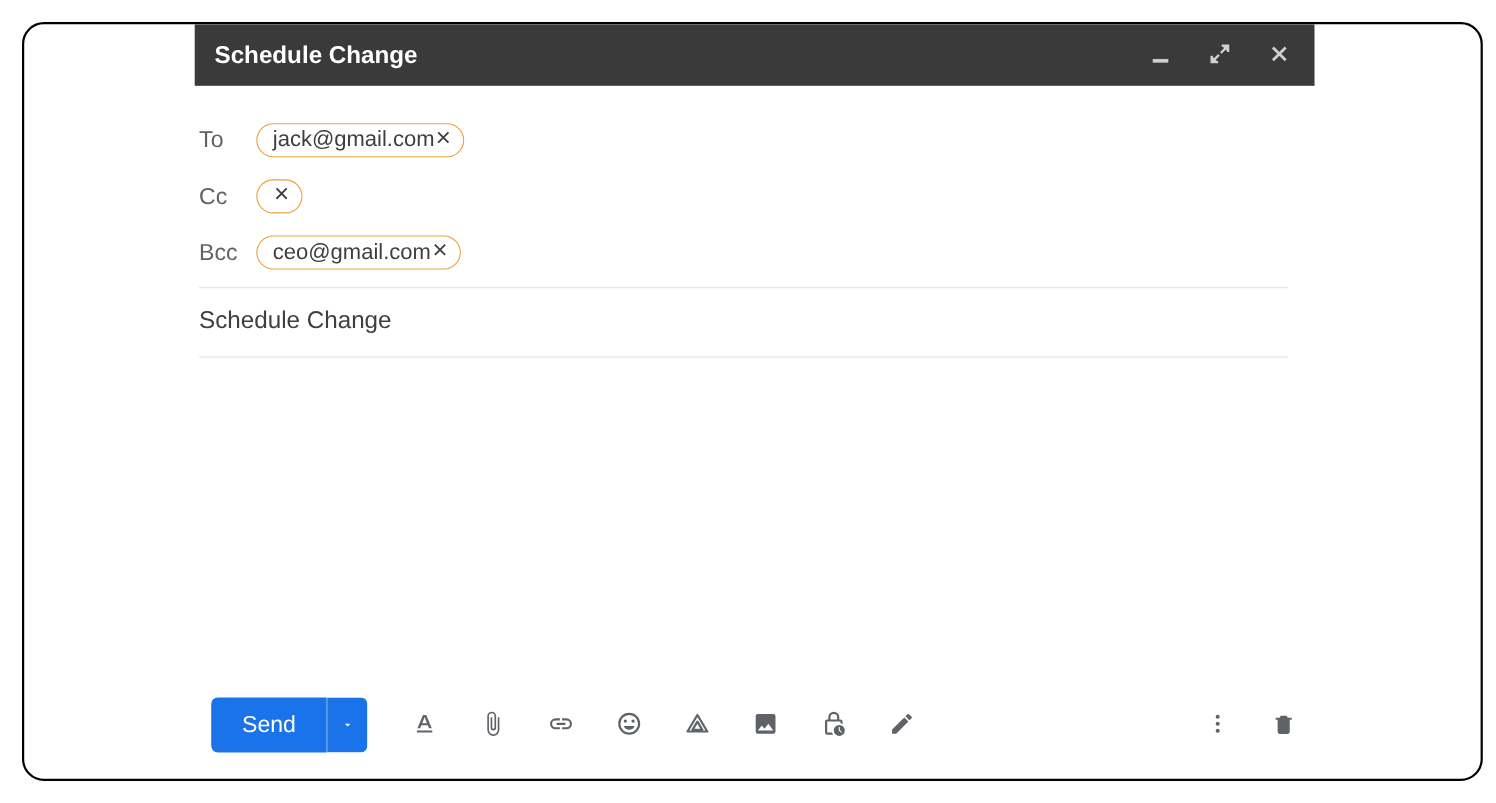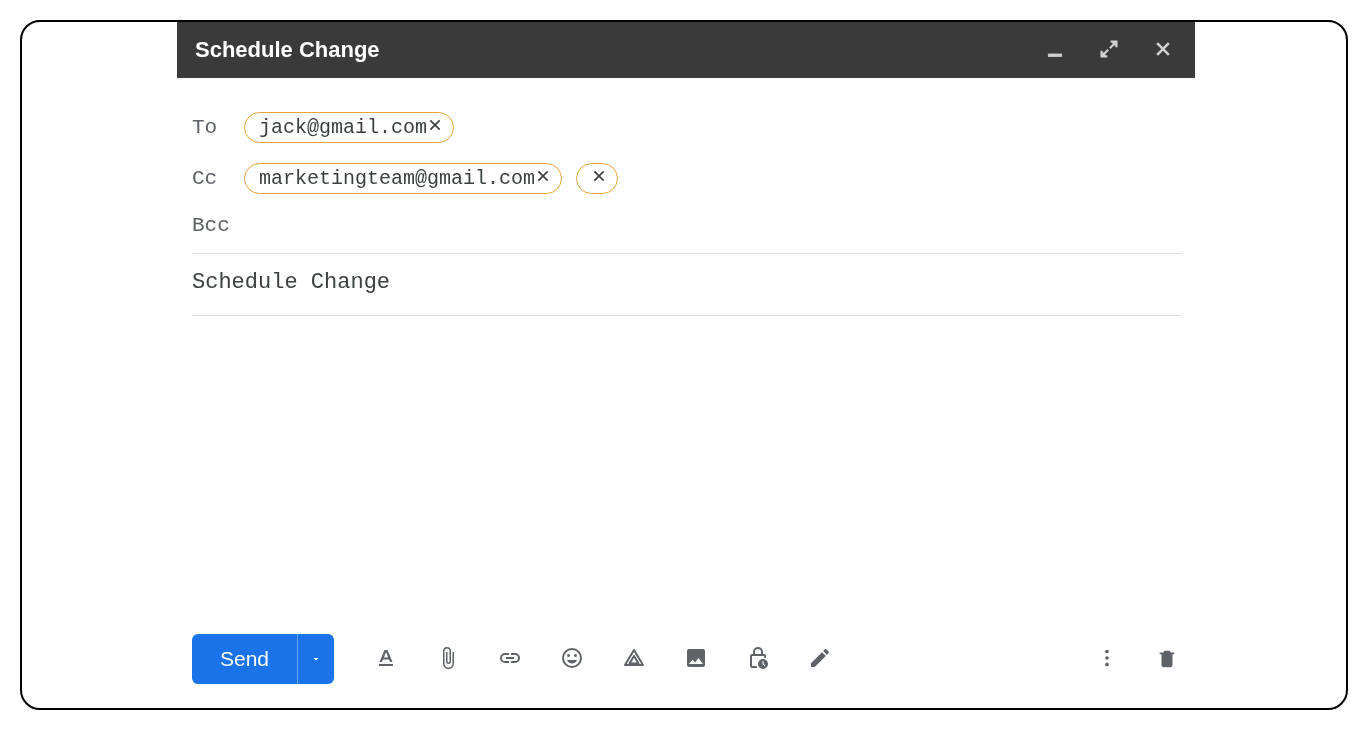--- a/index.html
+++ b/index.html
@@ -2,21 +2,21 @@
 <html><head>
   <meta charset="utf-8">
   <style>
     * { box-sizing: border-box; margin: 0; padding: 0; }
     body { font-family: Arial, Helvetica, sans-serif; background: #fff; width: 1360px; height: 730px; position: relative; }
     .frame { position: absolute; left: 20px; top: 20px; width: 1328px; height: 690px; border: 2px solid #000; border-radius: 20px; background: #fff; overflow: hidden; }
     .header { position: absolute; left: 155px; top: 0px; width: 1018px; height: 56px; background: #3a3a3a; display: flex; align-items: center; padding: 0 18px; color: #fff; }
     .header-title { font-size: 22px; font-weight: bold; flex: 1; }
     .header-icons { display: flex; align-items: center; gap: 26px; color: #d0d0d0; }
     .header-icons svg { width: 20px; height: 20px; fill: #d0d0d0; stroke: #d0d0d0; }
-    .body-area { position: absolute; left: 170px; top: 80px; width: 990px; font-family: Liberation Mono, monospace; }
+    .body-area { position: absolute; left: 159px; top: 80px; width: 990px; }
     .field-row { display: flex; align-items: center; padding: 10px 0; gap: 14px; flex-wrap: wrap; }
     .field-label { color: #5f6368; font-size: 21px; min-width: 38px; }
     .chip { display: inline-flex; align-items: center; border: 1px solid #e8a33d; border-radius: 16px; padding: 3px 10px 3px 14px; font-size: 20px; color: #3c4043; }
     .chip-x svg { width: 16px; height: 16px; stroke: #3c4043; stroke-width: 2.5; }
     .divider { height: 1px; background: #e0e0e0; margin-top: 6px; }
     .subject-row { padding: 16px 0 14px 0; }
     .subject-text { font-size: 22px; color: #3c4043; }
     .toolbar { position: absolute; left: 170px; bottom: 24px; width: 990px; display: flex; align-items: center; }
     .send-group { display: flex; justify-content: center; }
     .send-btn { background: #1a73e8; color: #fff; border: none; font-size: 21px; font-weight: 500; padding: 13px 28px; border-radius: 6px 0 0 6px; cursor: pointer; }
@@ -62,34 +62,34 @@
         <span>jack@gmail.com</span>
         <span class="chip-x"><svg viewBox="0 0 24 24" fill="none">
               <path d="M5 5l14 14M19 5L5 19"></path>
             </svg></span>
       </span>
     </div>
 
     <div class="field-row">
       <span class="field-label">Cc</span>
       <span class="chip">
-        <span>marketingteam@gmail.com</span>
-        <span class="chip-x"><svg viewBox="0 0 24 24" fill="none">
-              <path d="M5 5l14 14M19 5L5 19"></path>
-            </svg></span>
-      </span>
-      <span class="chip">
         <span class="chip-x"><svg viewBox="0 0 24 24" fill="none">
               <path d="M5 5l14 14M19 5L5 19"></path>
             </svg></span>
       </span>
     </div>
 
     <div class="field-row">
       <span class="field-label">Bcc</span>
+      <span class="chip">
+        <span>ceo@gmail.com</span>
+        <span class="chip-x"><svg viewBox="0 0 24 24" fill="none">
+              <path d="M5 5l14 14M19 5L5 19"></path>
+            </svg></span>
+      </span>
     </div>
 
     <div class="divider"></div>
 
     <div class="subject-row">
       <div class="subject-text">Schedule Change</div>
     </div>
 
     <div class="divider"></div>
 

